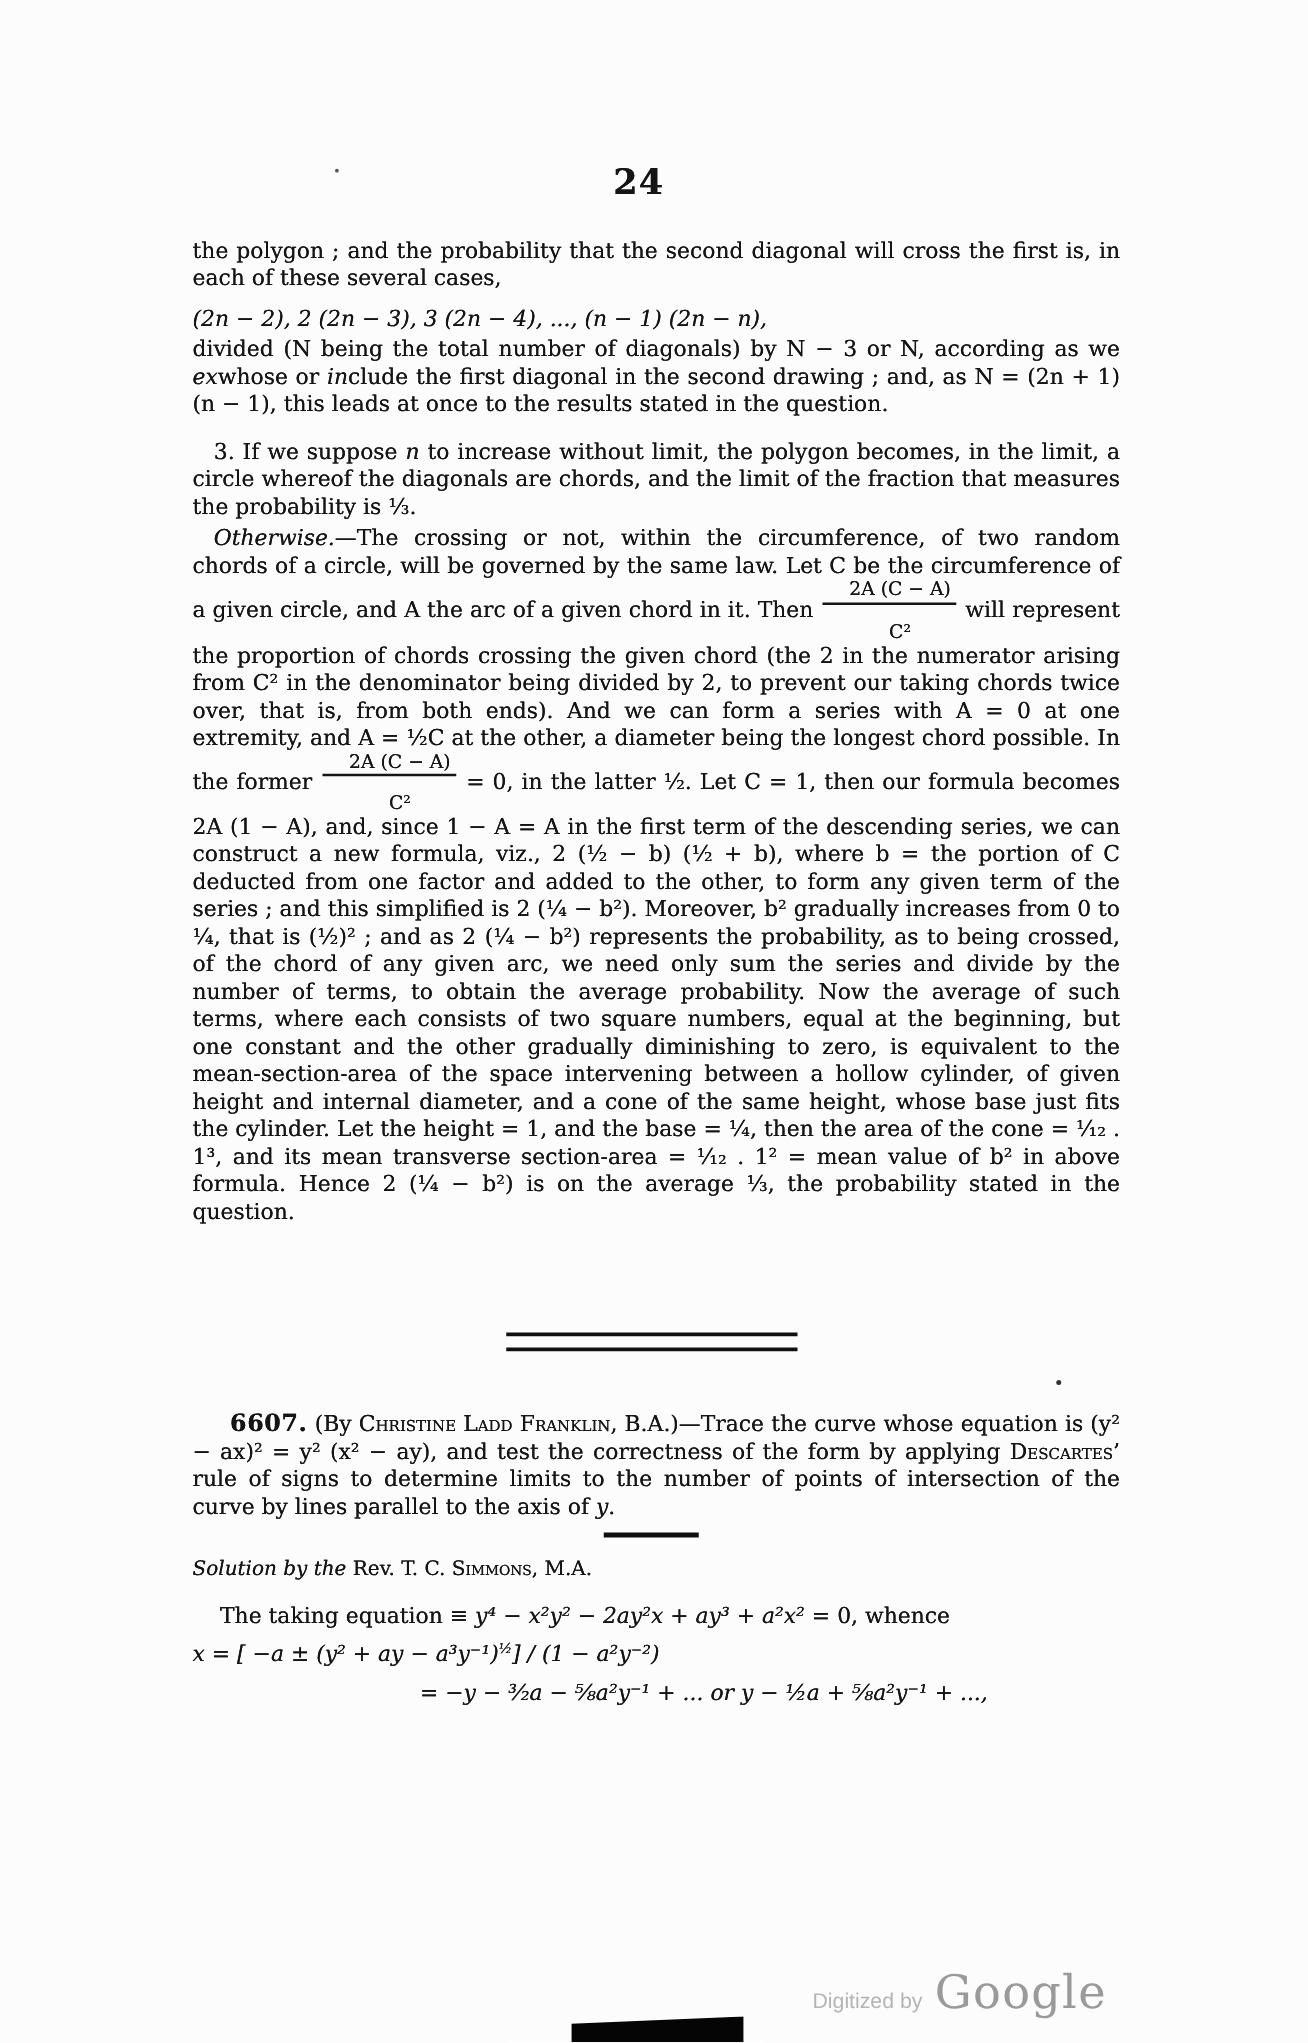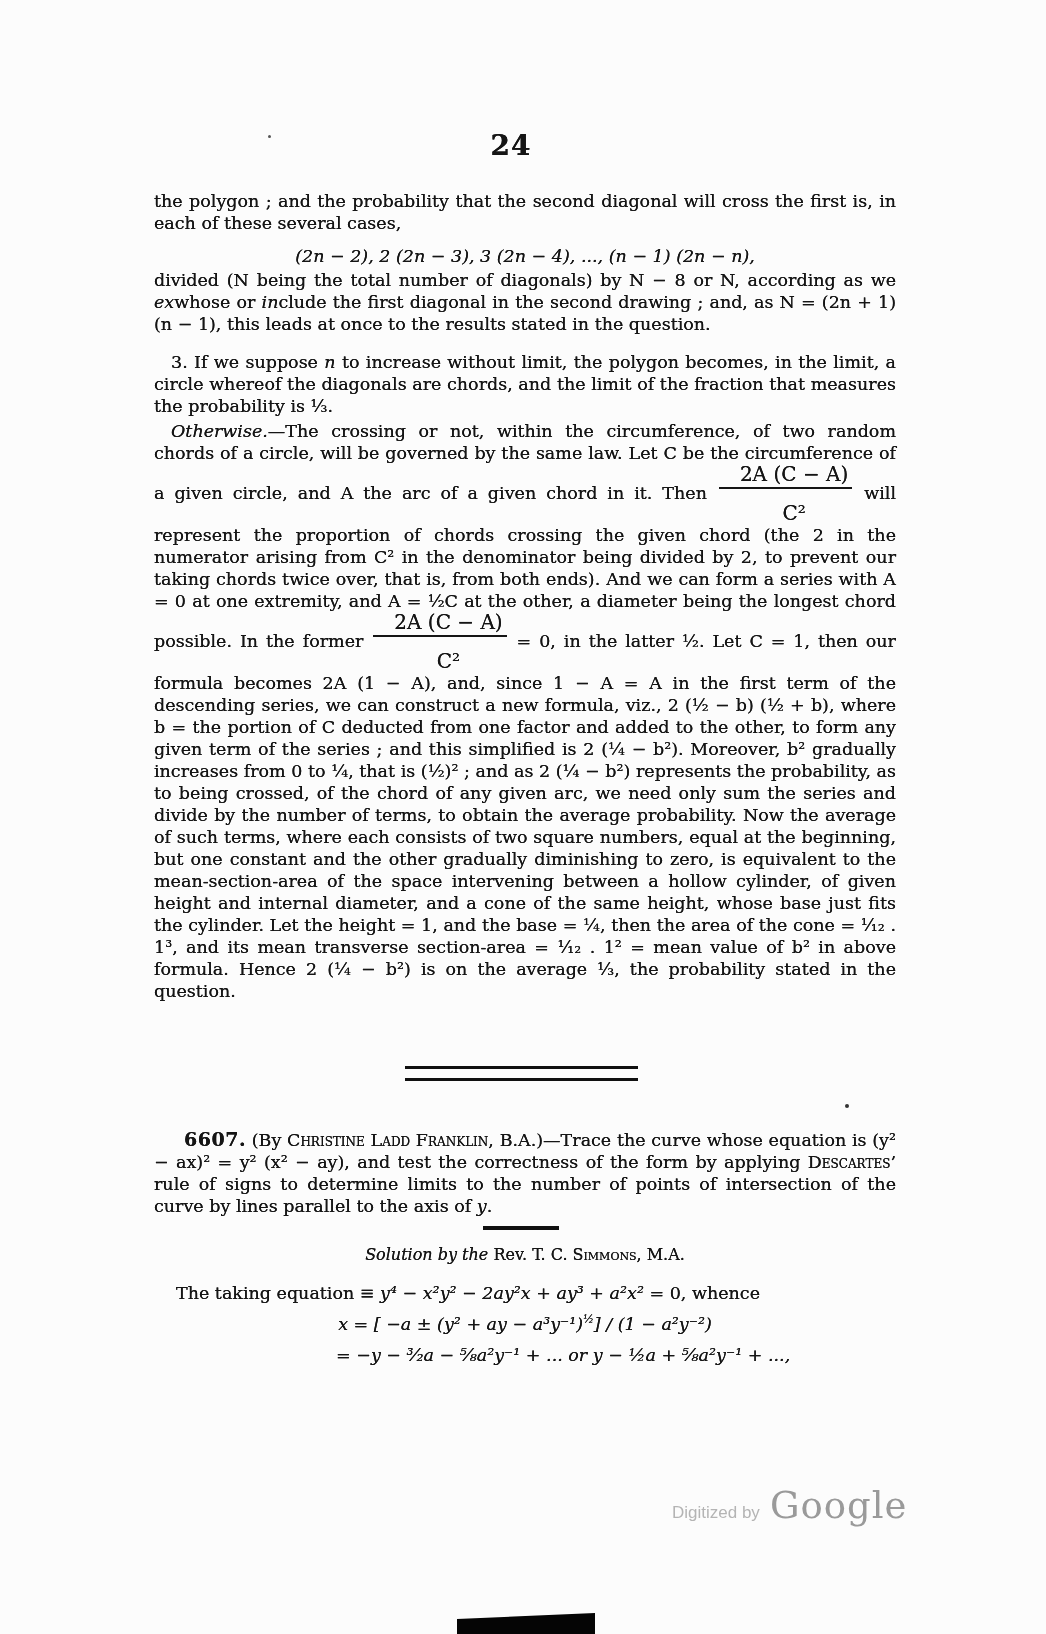--- a/index.html
+++ b/index.html
@@ -12,42 +12,42 @@
   .txt { text-shadow:0 0 0.45px currentColor; }
   .pagenum {
     position:absolute; top:129px; left:141px; width:740px;
     text-align:center; font-size:28px; font-weight:bold; letter-spacing:1px;
   }
   .col {
     position:absolute; left:154px; width:742px;
     font-size:17.5px; line-height:22px; text-align:justify;
     margin:0;
   }
-  .center { text-align:center; }
+  .center { text-align:left; }
   .it { font-style:italic; }
   .sc { font-variant:small-caps; }
   .math { font-style:italic; }
   .probnum { font-weight:bold; font-size:19px; letter-spacing:0.5px; }
   .frac {
     display:inline-block; vertical-align:middle; text-align:center;
-    line-height:1.05; font-size:20px; margin:0 2px;
+    line-height:1.05; font-size:15px; margin:0 2px;
   }
   .frac .num { display:block; padding:0 4px 2px; border-bottom:2px solid #151515; }
   .frac .den { display:block; padding-top:14px; }
   .sup { font-size:11px; vertical-align:super; line-height:0; }
   .divider-double {
     position:absolute; left:405px; top:1066px; width:233px; height:9px;
     border-top:3px solid #101010; border-bottom:3px solid #101010;
   }
   .divider-short {
     position:absolute; left:483px; top:1226px; width:76px; height:4px;
     background:#101010;
   }
   .watermark {
-    position:absolute; left:650px; top:1484px; white-space:nowrap;margin-left:22px;
+    position:absolute; left:650px; top:1572px; white-space:nowrap;
   }
   .wm-digitized {
     font-family:"Liberation Sans", sans-serif; font-size:17px; color:#b4b4b4;
   }
   .wm-google {
     font-family:"DejaVu Serif", serif; font-size:37px; color:#9a9a9a;
     margin-left:10px; letter-spacing:1px;
   }
   .scan-bar {
     position:absolute; left:457px; top:1612px; width:138px; height:22px;
@@ -63,21 +63,21 @@
 
 <div class="page">
 
   <div class="pagenum txt">24</div>
   <div class="speck speck-a"></div>
 
   <p class="col txt" style="top:190px">the polygon ; and the probability that the second diagonal will cross the first is, in each of these several cases,</p>
 
   <div class="col txt center math" style="top:245px">(2n − 2),  2 (2n − 3),  3 (2n − 4),  ...,  (n − 1) (2n − n),</div>
 
-  <p class="col txt" style="top:269px"><span>divided (N being the total number of diagonals) by N − 8 or N, according as we </span><span class="it">ex</span><span>whose or </span><span class="it">in</span><span>clude the first diagonal in the second drawing ; and, as N = (2n + 1) (n − 1), this leads at once to the results stated in the question.</span></p>
+  <p class="col txt" style="top:269px"><span>divided (N being the total number of diagonals) by N − 3 or N, according as we </span><span class="it">ex</span><span>whose or </span><span class="it">in</span><span>clude the first diagonal in the second drawing ; and, as N = (2n + 1) (n − 1), this leads at once to the results stated in the question.</span></p>
 
   <p class="col txt" style="top:351px; text-indent:17px"><span>3.  If we suppose </span><span class="it">n</span><span> to increase without limit, the polygon becomes, in the limit, a circle whereof the diagonals are chords, and the limit of the fraction that measures the probability is ⅓.</span></p>
 
   <p class="col txt" style="top:420px; text-indent:17px"><span class="it">Otherwise.</span><span>—The crossing or not, within the circumference, of two random chords of a circle, will be governed by the same law.  Let C be the circumference of a given circle, and A the arc of a given chord in it.  Then </span><span class="frac"><span class="num">2A (C − A)</span><span class="den">C²</span></span><span> will represent the proportion of chords crossing the given chord (the 2 in the numerator arising from C² in the denominator being divided by 2, to prevent our taking chords twice over, that is, from both ends).  And we can form a series with A = 0 at one extremity, and A = ½C at the other, a diameter being the longest chord possible.  In the former </span><span class="frac"><span class="num">2A (C − A)</span><span class="den">C²</span></span><span> = 0, in the latter ½.  Let C = 1, then our formula becomes 2A (1 − A), and, since 1 − A = A in the first term of the descending series, we can construct a new formula, viz., 2 (½ − b) (½ + b), where b = the portion of C deducted from one factor and added to the other, to form any given term of the series ; and this simplified is 2 (¼ − b²).  Moreover, b² gradually increases from 0 to ¼, that is (½)² ; and as 2 (¼ − b²) represents the probability, as to being crossed, of the chord of any given arc, we need only sum the series and divide by the number of terms, to obtain the average probability.  Now the average of such terms, where each consists of two square numbers, equal at the beginning, but one constant and the other gradually diminishing to zero, is equivalent to the mean-section-area of the space intervening between a hollow cylinder, of given height and internal diameter, and a cone of the same height, whose base just fits the cylinder.  Let the height = 1, and the base = ¼, then the area of the cone = ¹⁄₁₂ . 1³, and its mean transverse section-area = ¹⁄₁₂ . 1² = mean value of b² in above formula.  Hence 2 (¼ − b²) is on the average ⅓, the probability stated in the question.</span></p>
 
   <div class="divider-double"></div>
 
   <p class="col txt" style="top:1128px; text-indent:30px"><span class="probnum">6607.</span><span>  (By </span><span class="sc">Christine Ladd Franklin</span><span>, B.A.)—Trace the curve whose equation is (y² − ax)² = y² (x² − ay), and test the correctness of the form by applying </span><span class="sc">Descartes</span><span>’ rule of signs to determine limits to the number of points of intersection of the curve by lines parallel to the axis of </span><span class="it">y</span><span>.</span></p>
   <div class="speck speck-b"></div>
 

